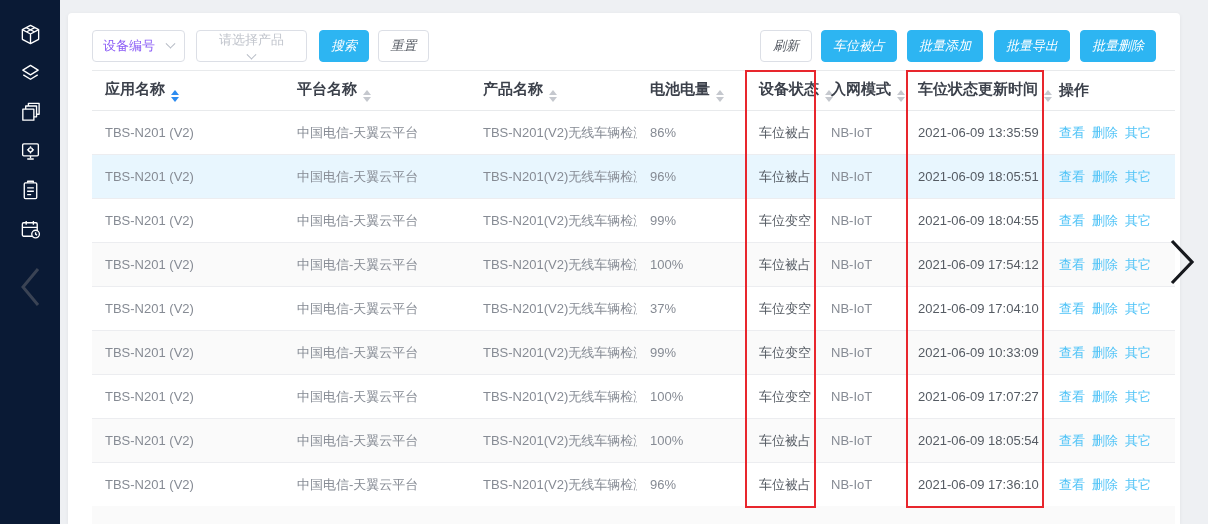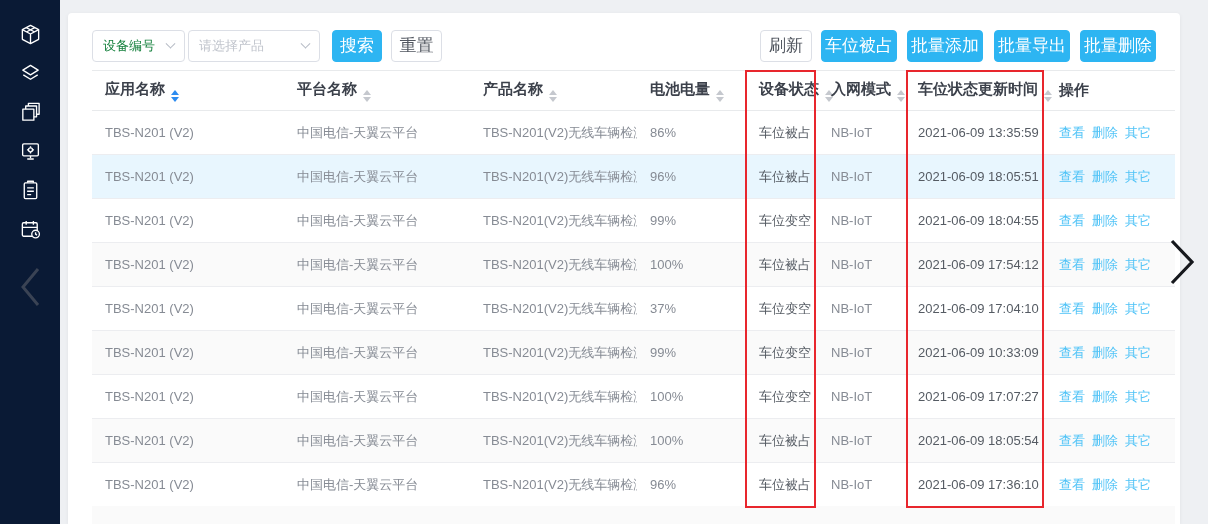--- a/index.html
+++ b/index.html
@@ -10,29 +10,29 @@
   .sidebar { position:absolute; left:0; top:0; width:60px; height:524px; background:#0a1a35; display:flex; flex-direction:column; align-items:center; padding-top:16px; }
   .side-item { width:40px; height:39px; display:flex; align-items:center; justify-content:center; cursor:pointer; }
   .collapse { margin-top:14px; width:40px; height:48px; display:flex; align-items:center; justify-content:center; cursor:pointer; }
 
   
   .card { position:absolute; left:68px; top:13px; width:1112px; height:511px; background:#ffffff; border-radius:4px 4px 0 0; box-shadow:0 1px 4px rgba(0,0,0,.06); }
 
   
   .toolbar { position:absolute; left:24px; right:24px; top:17px; height:32px; display:flex; align-items:center; }
   .selbox { height:32px; border:1px solid #dcdfe6; border-radius:4px; background:#fff; display:flex; align-items:center; justify-content:space-between; padding:0 10px; cursor:pointer; }
-  .selbox .val { color:#15803d; }
+  .selbox .val { color:#8b5cf6; }
   .selbox .ph { color:#c0c4cc; }
   .chev { width:7px; height:7px; border-right:1.5px solid #b4bac4; border-bottom:1.5px solid #b4bac4; transform:rotate(45deg) translate(-2px,-2px); }
   .kw-input { height:32px; width:177px; margin-left:10px; border:1px solid #dcdfe6; border-radius:4px; padding:0 10px; color:#51565f; font-size:13px; font-family:inherit; outline:none; }
   .kw-input::placeholder { color:#c0c4cc; }
   .sel-field { width:93px; }
   .sel-app { width:111px; margin-left:10px; }
-  .sel-prod { width:132px; margin-left:3px; }
-  .btn { height:32px; border-radius:4px; border:1px solid #dcdfe6; background:#fff; color:#51565f; font-size:17px; font-family:inherit; cursor:pointer; padding:0 12px; line-height:30px; text-align:center; }
+  .sel-prod { width:111px; margin-left:11px;flex-direction:column; }
+  .btn { height:32px; border-radius:4px; border:1px solid #dcdfe6; background:#fff; color:#51565f; font-size:13px; font-family:inherit; cursor:pointer; padding:0 12px; line-height:30px; text-align:center;font-style:italic; }
   .btn-blue { background:#2db5f2; border-color:#2db5f2; color:#fff; }
   .b-search { width:50px; margin-left:12px; padding:0; }
   .b-reset  { width:51px; margin-left:9px;  padding:0; }
   .b-refresh{ width:52px; margin-left:auto; padding:0; }
   .b-add    { width:76px; margin-left:9px;  padding:0; }
   .b-batch1 { width:76px; margin-left:10px; padding:0; }
   .b-batch2 { width:76px; margin-left:11px; padding:0; }
   .b-batch3 { width:76px; margin-left:10px; padding:0; }
 
   

